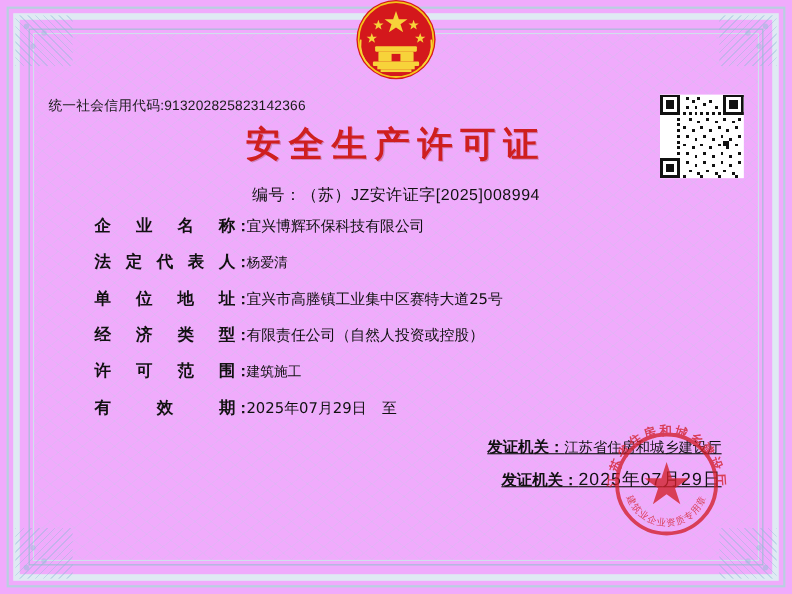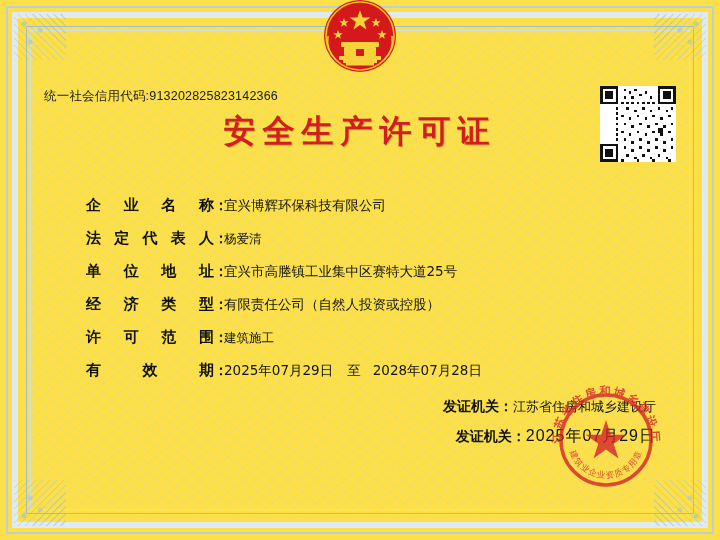--- a/index.html
+++ b/index.html
@@ -11,21 +11,21 @@
     width: 720px;
     height: 540px;
     overflow: hidden;
     font-family: "Liberation Sans", sans-serif;
   }
 
   .cert {
     position: relative;
     width: 720px;
     height: 540px;
-    background: #fde047;
+    background: #f0abfc;
     box-sizing: border-box;
   }
 
   
   .border-outer {
     position: absolute;
     left: 6px; top: 6px; right: 6px; bottom: 6px;
     border: 2px solid #b8cfe0;
     box-sizing: border-box;
   }
@@ -183,20 +183,21 @@
     text-align: left;
     font-size: 13.5px;
     color: #111;
   }
   .issuer-row {
     display: flex;
     align-items: baseline;
     height: 28px;
     justify-content: flex-end;
     white-space: nowrap;
+    text-decoration: underline;
   }
   .issuer-label {
     font-weight: bold;
     font-family: "DejaVu Sans", sans-serif;
     font-size: 14px;
   }
   .issuer-value {
     font-size: 13px;
     font-family: "DejaVu Sans", sans-serif;
   }
@@ -373,20 +374,21 @@
         <rect x="20" y="28" width="1" height="1"></rect>
           <rect x="26" y="28" width="1" height="1"></rect>
         <rect x="22" y="16" width="2" height="2"></rect>
           <rect x="25" y="4" width="1" height="1"></rect>
       </g>
     </svg>
   </div>
 
   <div class="title">安全生产许可证</div>
 
+  <div class="doc-no">编号：（苏）JZ安许证字[2025]008994</div>
 
   <div class="fields">
 
     <div class="field-row">
       <div class="field-label">
         <span>企</span>
         <span>业</span>
         <span>名</span>
         <span>称</span>
       </div>
@@ -442,21 +444,20 @@
     <div class="field-row">
       <div class="field-label">
         <span>有</span>
         <span>效</span>
         <span>期</span>
       </div>
       <div class="colon">：</div>
       <div class="valid-row">
         <span class="field-value">2025年07月29日</span>
         <span class="valid-sep">至</span>
-        <span class="field-value">2028年07月28日</span>
       </div>
     </div>
 
   </div>
 
   <div class="issuer">
     <div class="issuer-row">
       <span class="issuer-label">发证机关：</span>
       <span class="issuer-value">江苏省住房和城乡建设厅</span>
     </div>

